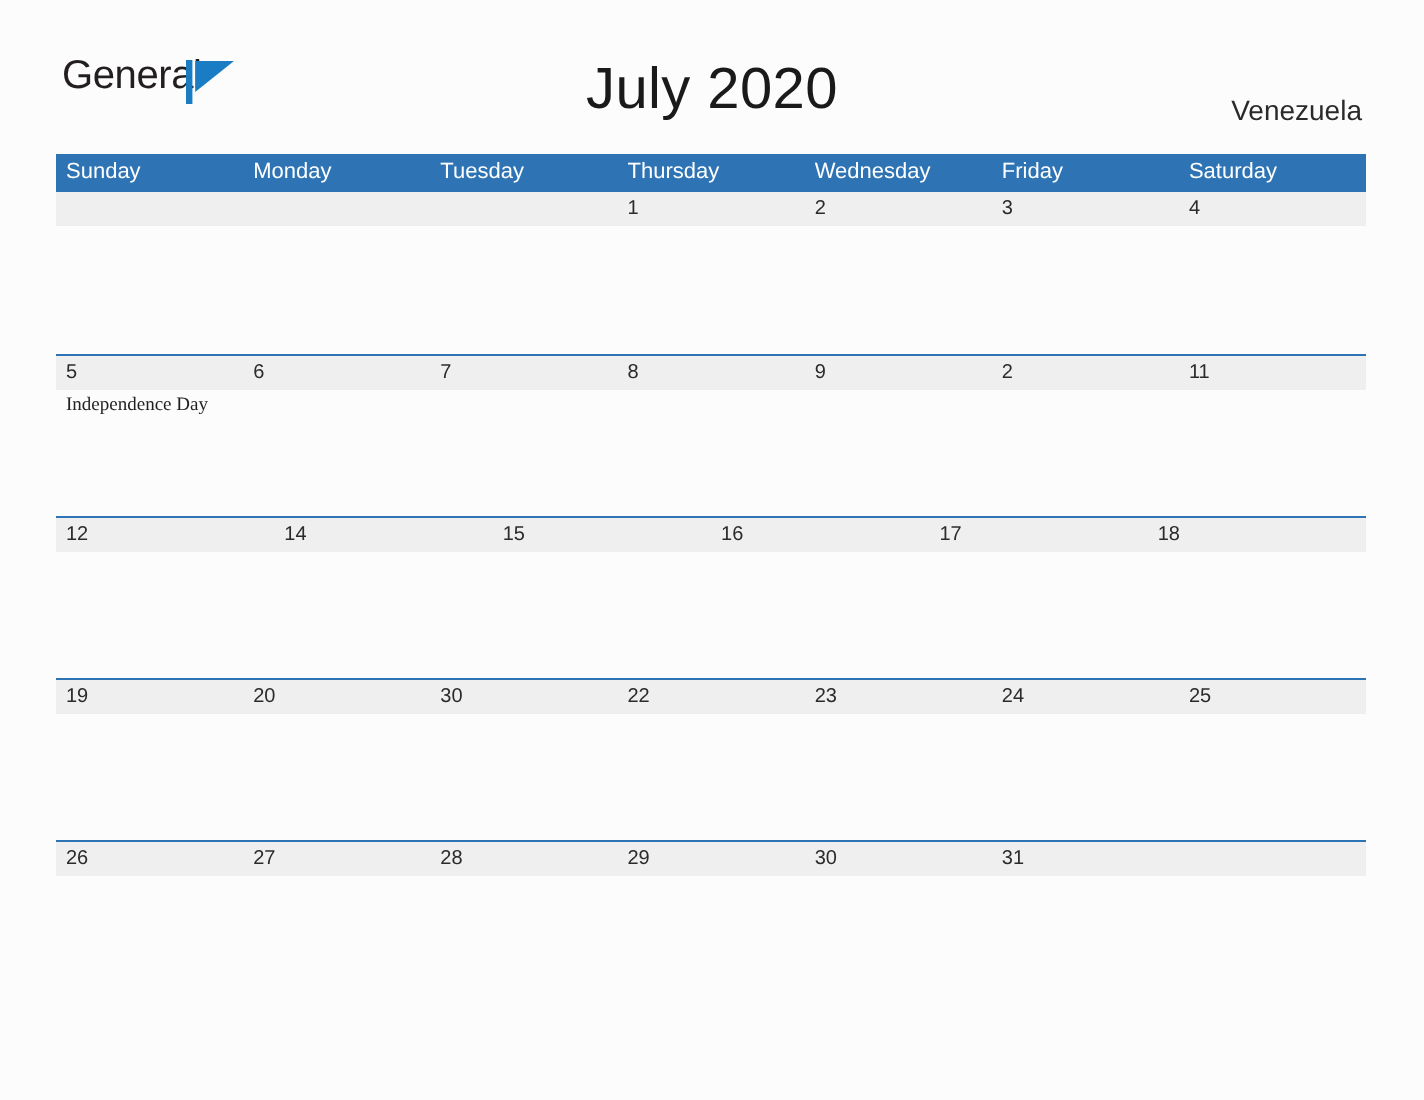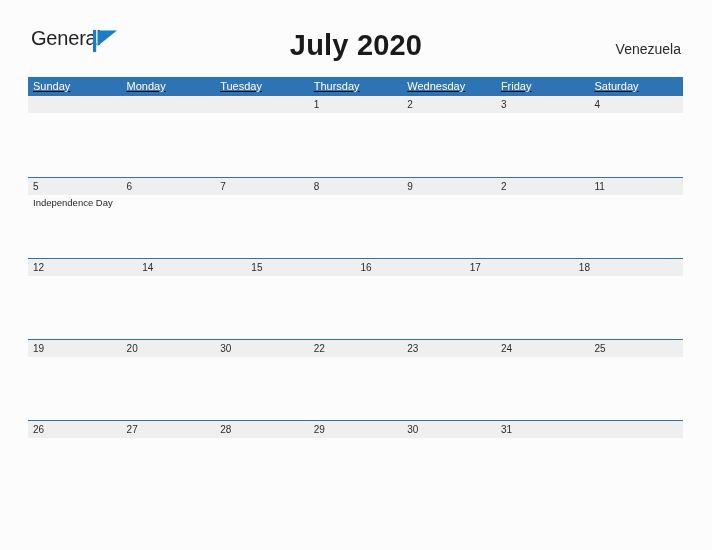--- a/index.html
+++ b/index.html
@@ -66,48 +66,47 @@
   }
 
   .month-title {
     position: absolute;
     left: 0;
     top: 29px;
     width: 712px;
     text-align: center;
     font-size: 29px;
     color: #1a1a1a;
-    font-weight: bold;
+    font-weight: normal;
     letter-spacing: 0.2px;
   }
 
   .country {
     position: absolute;
     right: 31px;
-    top: 41px;
+    top: 47px;
     font-size: 14px;
     color: #2a2a2a;
     text-align: right;
     white-space: nowrap;
   }
 
   
   .calendar {
     position: absolute;
     left: 28px;
     top: 77px;
     width: 655px;
   }
 
   .dow-row {
     display: flex;
     width: 100%;
     background: #2e74b5;
     height: 19px;
-    text-decoration: underline;
   }
   .dow-cell {
     flex: 1 1 0;
     color: #ffffff;
     font-size: 11px;
     line-height: 19px;
     padding-left: 5px;
     box-sizing: border-box;
     white-space: nowrap;
     overflow: hidden;
@@ -145,20 +144,21 @@
     height: 62px;
   }
   .ev-cell {
     flex: 1 1 0;
     padding: 2px 7px 0 5px;
     box-sizing: border-box;
     font-size: 9.5px;
     line-height: 12px;
     color: #1f1f1f;
     word-wrap: break-word;
+    font-family: Liberation Serif, serif;
   }
 </style>
 </head>
 <body>
 
 <div class="page">
 
   <div class="header">
 
     <div class="brand">

